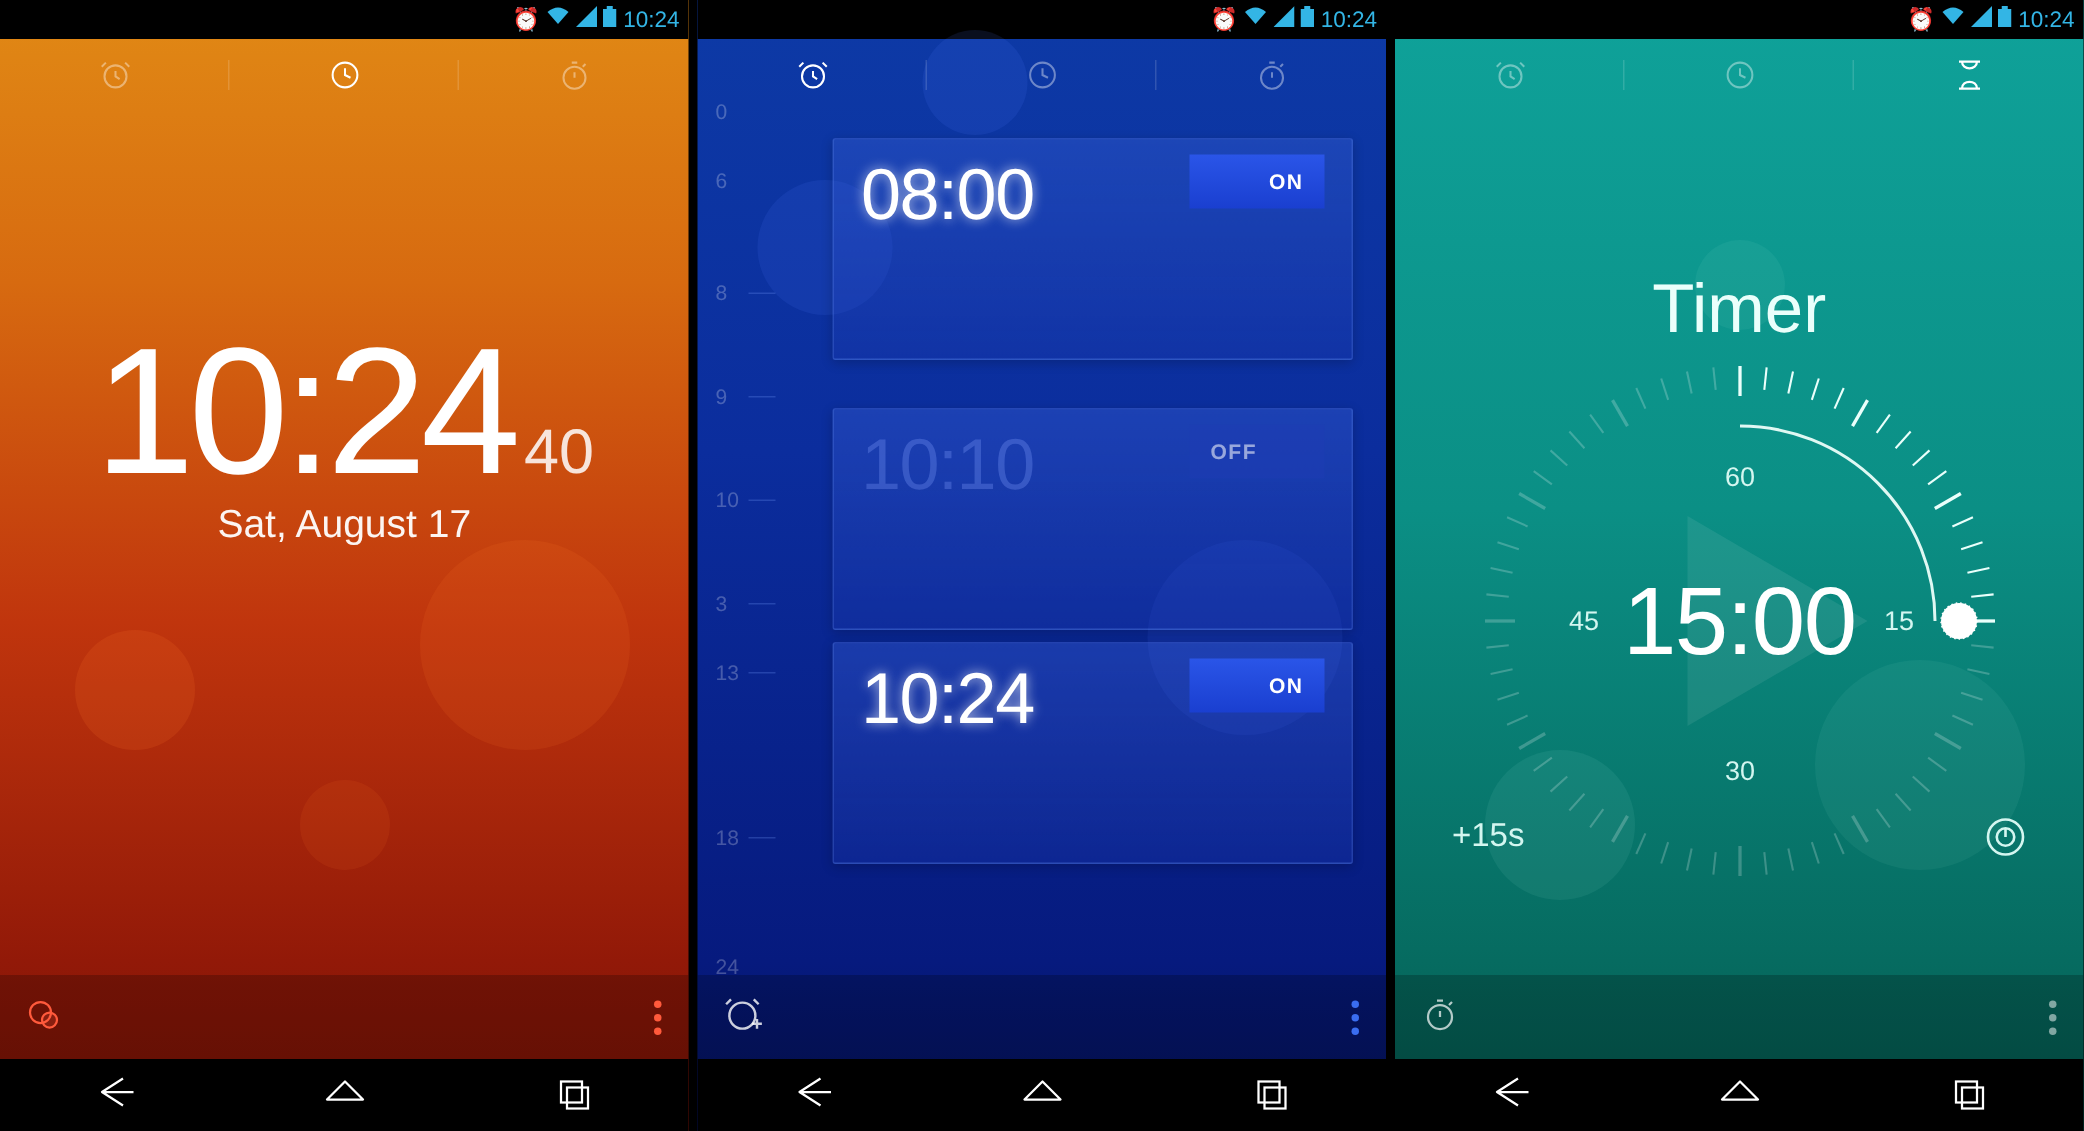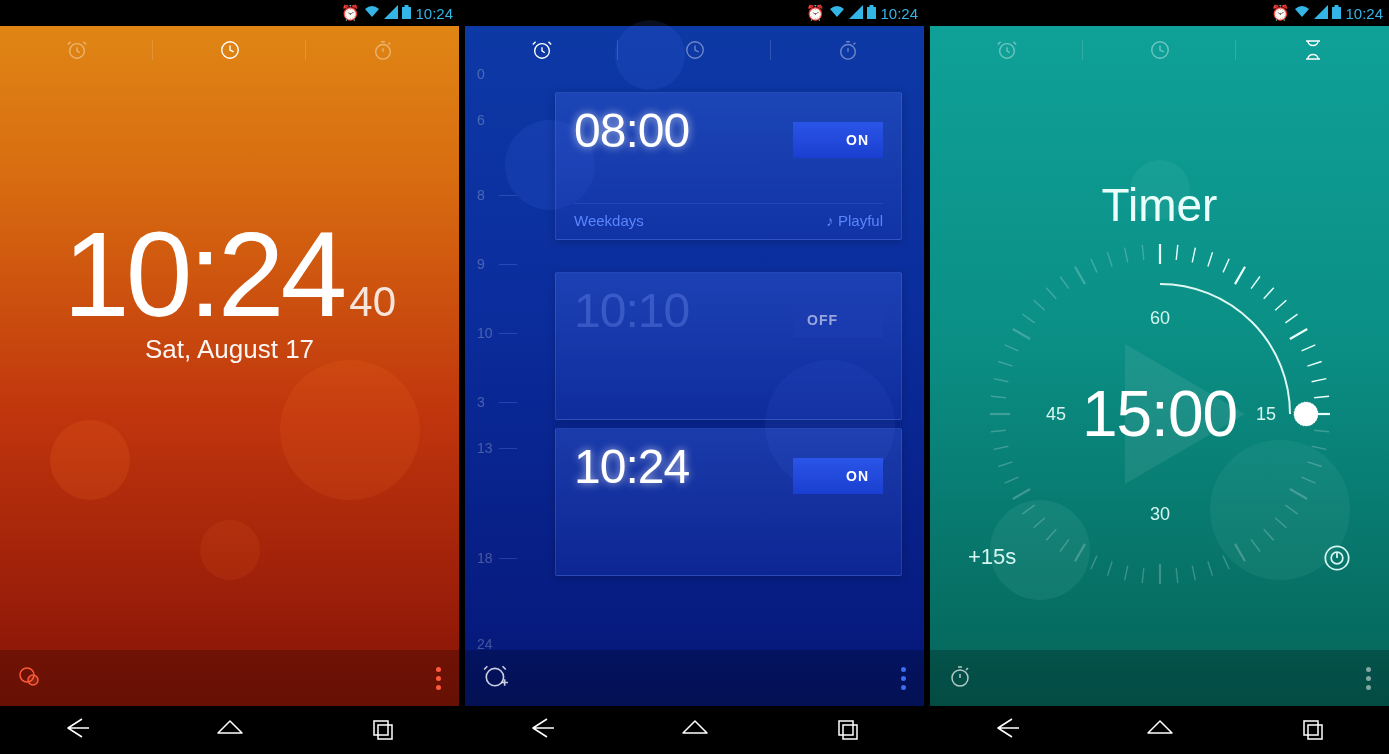--- a/index.html
+++ b/index.html
@@ -91,21 +91,21 @@
   .timeline .tick { position:absolute; left:22px; width:18px; border-top:1px solid rgba(120,160,255,.25);}
   .timeline .lbl { position:absolute; left:0; transform:translateY(-50%); font-size:14px; font-weight:300;}
   .alarm-card {
     position:absolute; left:90px; right:22px; height:148px;
     background: linear-gradient(180deg, rgba(60,100,220,.35), rgba(30,60,180,.3));
     border:1px solid rgba(120,160,255,.2);
     border-radius:2px;
     color:#fff;
     box-shadow: 0 2px 8px rgba(0,0,0,.2);
   }
-  .alarm-top { display:flex; align-items:flex-end; justify-content:space-between; padding:10px 18px 0;}
+  .alarm-top { display:flex; align-items:flex-start; justify-content:space-between; padding:10px 18px 0;}
   .alarm-time { font-size:48px; font-weight:100; letter-spacing:-1px;}
   .alarm-toggle { width:90px; height:36px; background:#1c44d0; display:flex; align-items:center; font-size:14px; font-weight:600; letter-spacing:1px;}
   .alarm-toggle.on { justify-content:flex-end; padding-right:14px; color:#fff; background:linear-gradient(180deg,#2a55e8,#1a3fd0);}
   .alarm-toggle.off { justify-content:flex-start; padding-left:14px; color:rgba(255,255,255,.55); background:rgba(30,60,180,.5);}
   .alarm-bottom { position:absolute; bottom:10px; left:18px; right:18px; display:flex; justify-content:space-between; font-size:15px; color:#5b86ff; font-weight:400; border-top:1px solid rgba(120,160,255,.15); padding-top:8px;}
   .alarm-sound::before { content:"♪ "; }
   .alarm-card.dim .alarm-time, .alarm-card.dim .alarm-bottom { color: rgba(130,160,255,.5);}
   .alarm-card.dim .alarm-time { opacity:.6;}
   .alarm-card.glow .alarm-time { text-shadow: 0 0 8px rgba(255,255,255,.7);}
 
@@ -264,24 +264,20 @@
         <span class="tick" style="top:45%"></span>
       <span class="tick" style="top:57%"></span>
         <span class="tick" style="top:65%"></span>
         <span class="tick" style="top:84%"></span>
     </div>
 
     <div class="alarm-card glow" style="top:18px">
       <div class="alarm-top">
         <span class="alarm-time">08:00</span>
         <span class="alarm-toggle on">ON</span>
-      </div>
-      <div class="alarm-bottom">
-        <span>Weekdays</span>
-        <span class="alarm-sound">Playful</span>
       </div>
     </div>
 
     <div class="alarm-card dim" style="top:198px">
       <div class="alarm-top">
         <span class="alarm-time">10:10</span>
         <span class="alarm-toggle off">OFF</span>
       </div>
     </div>
 

